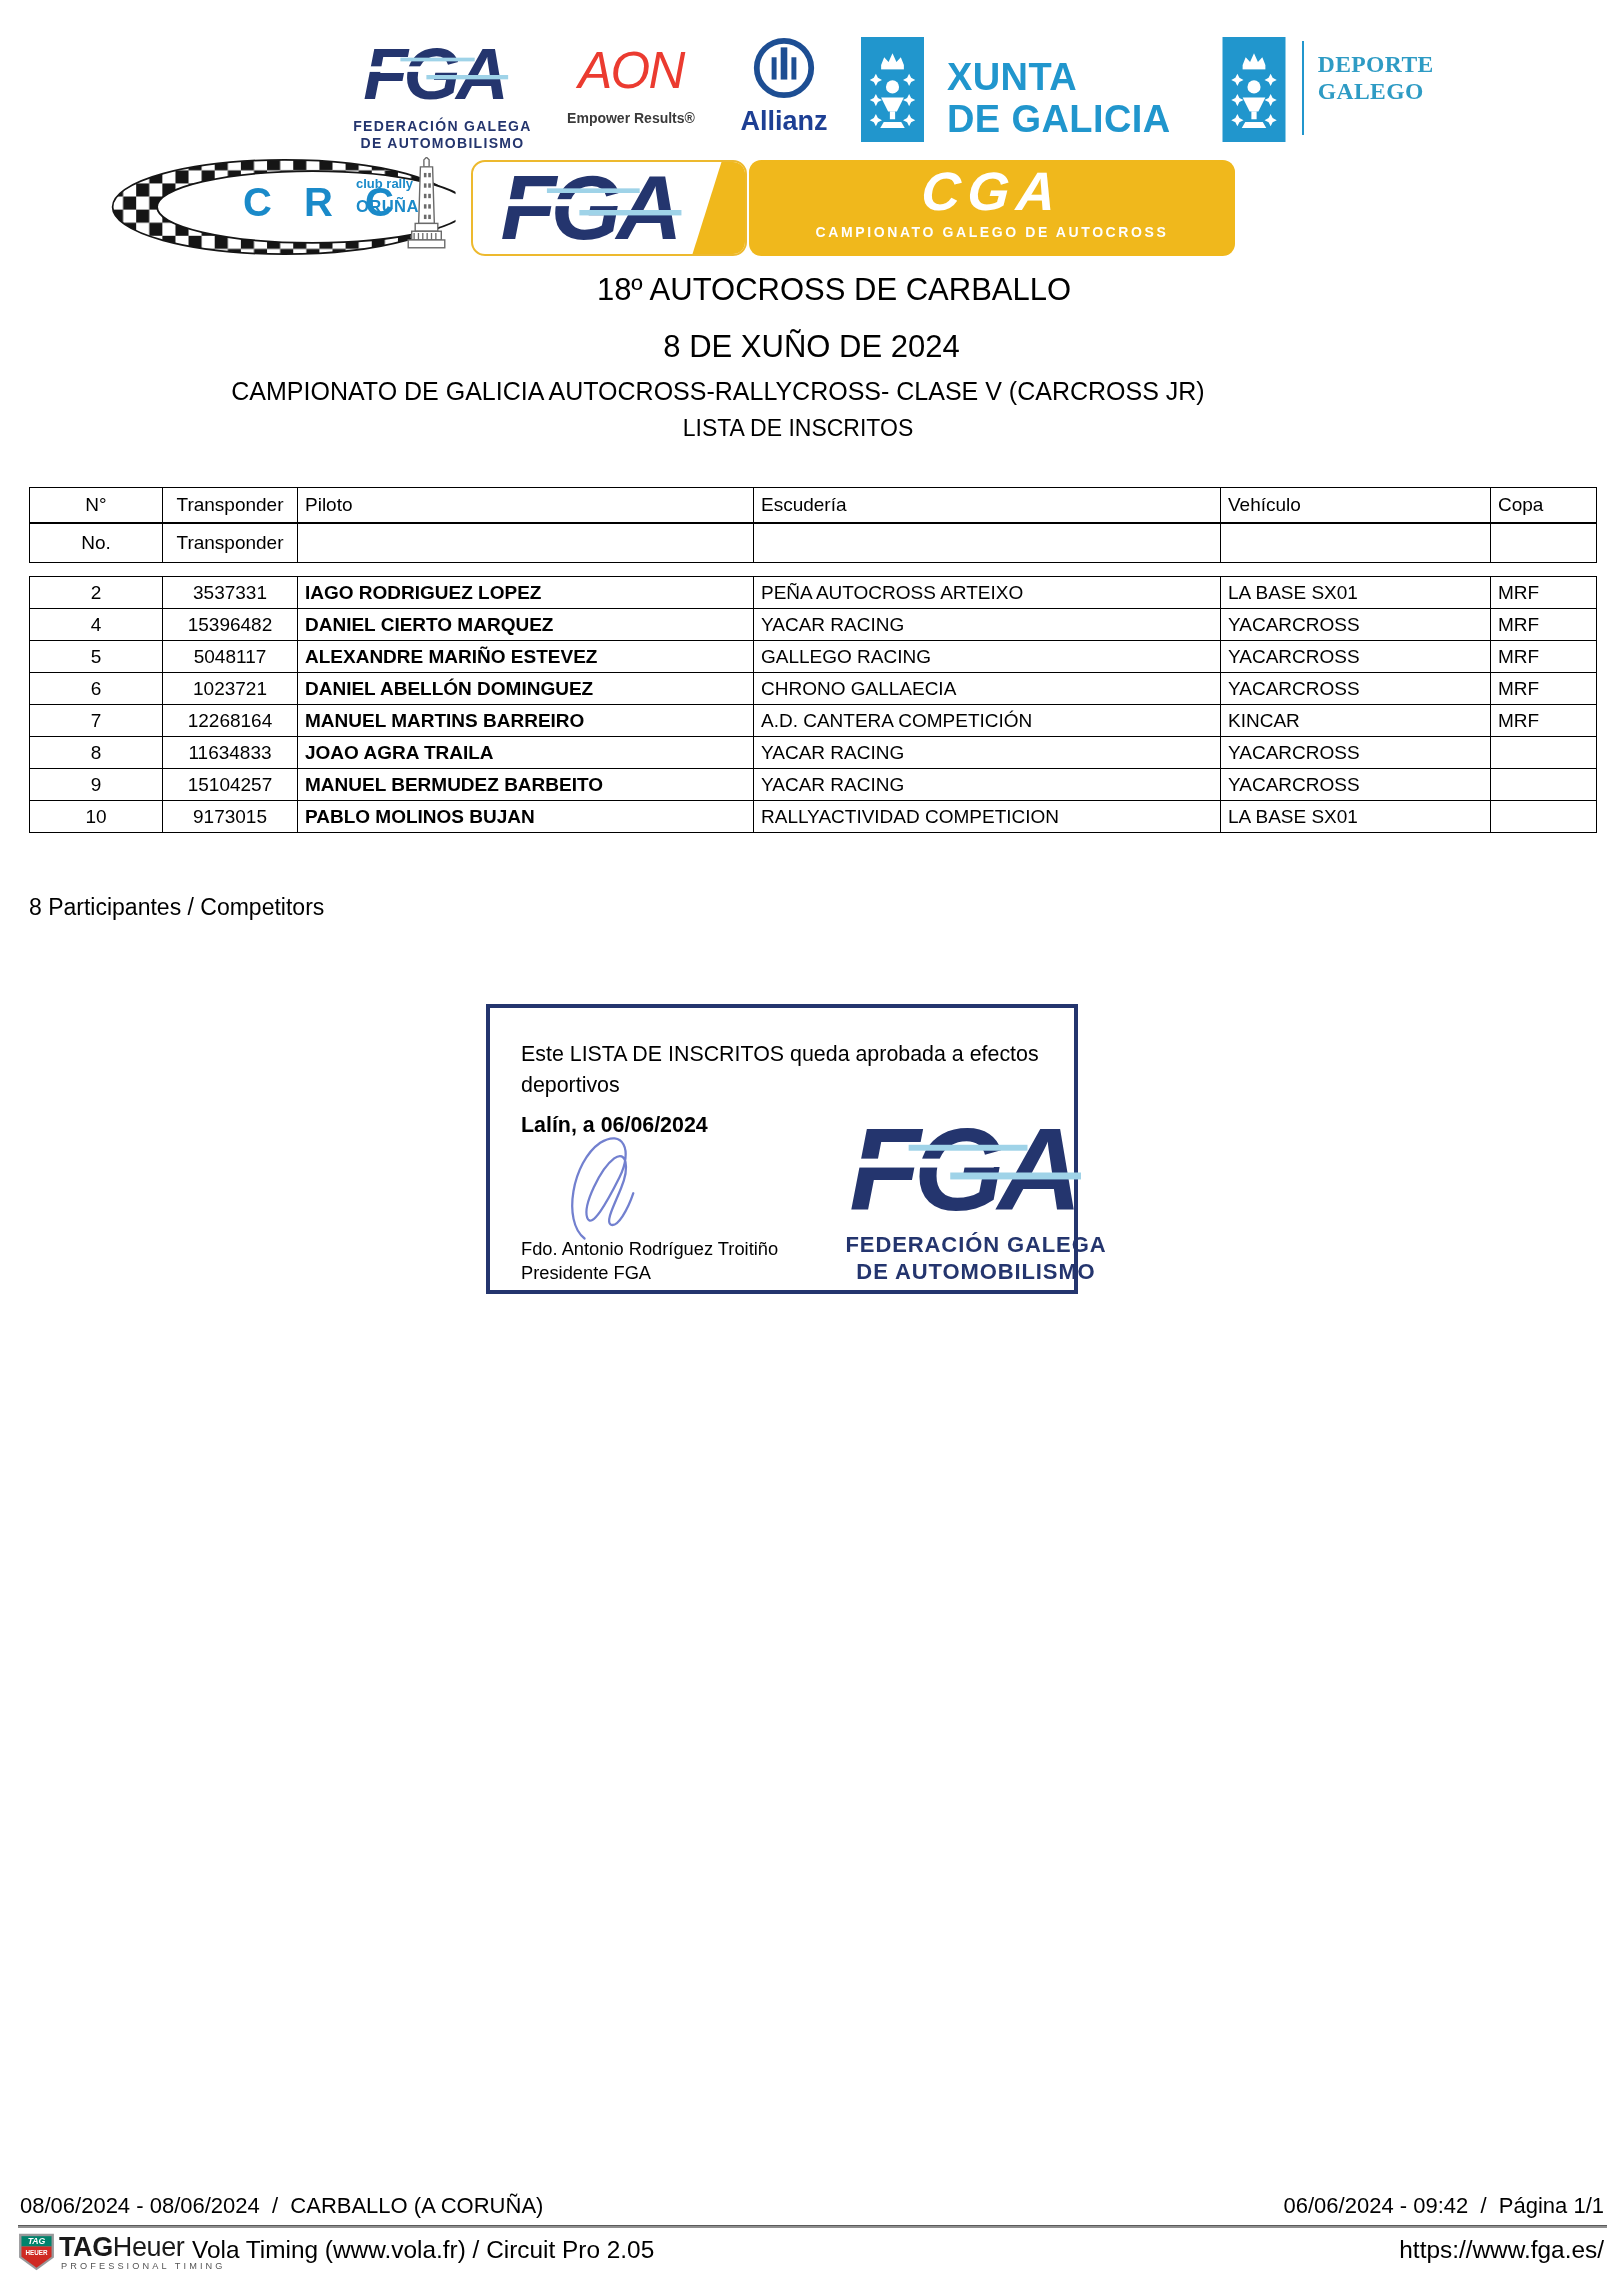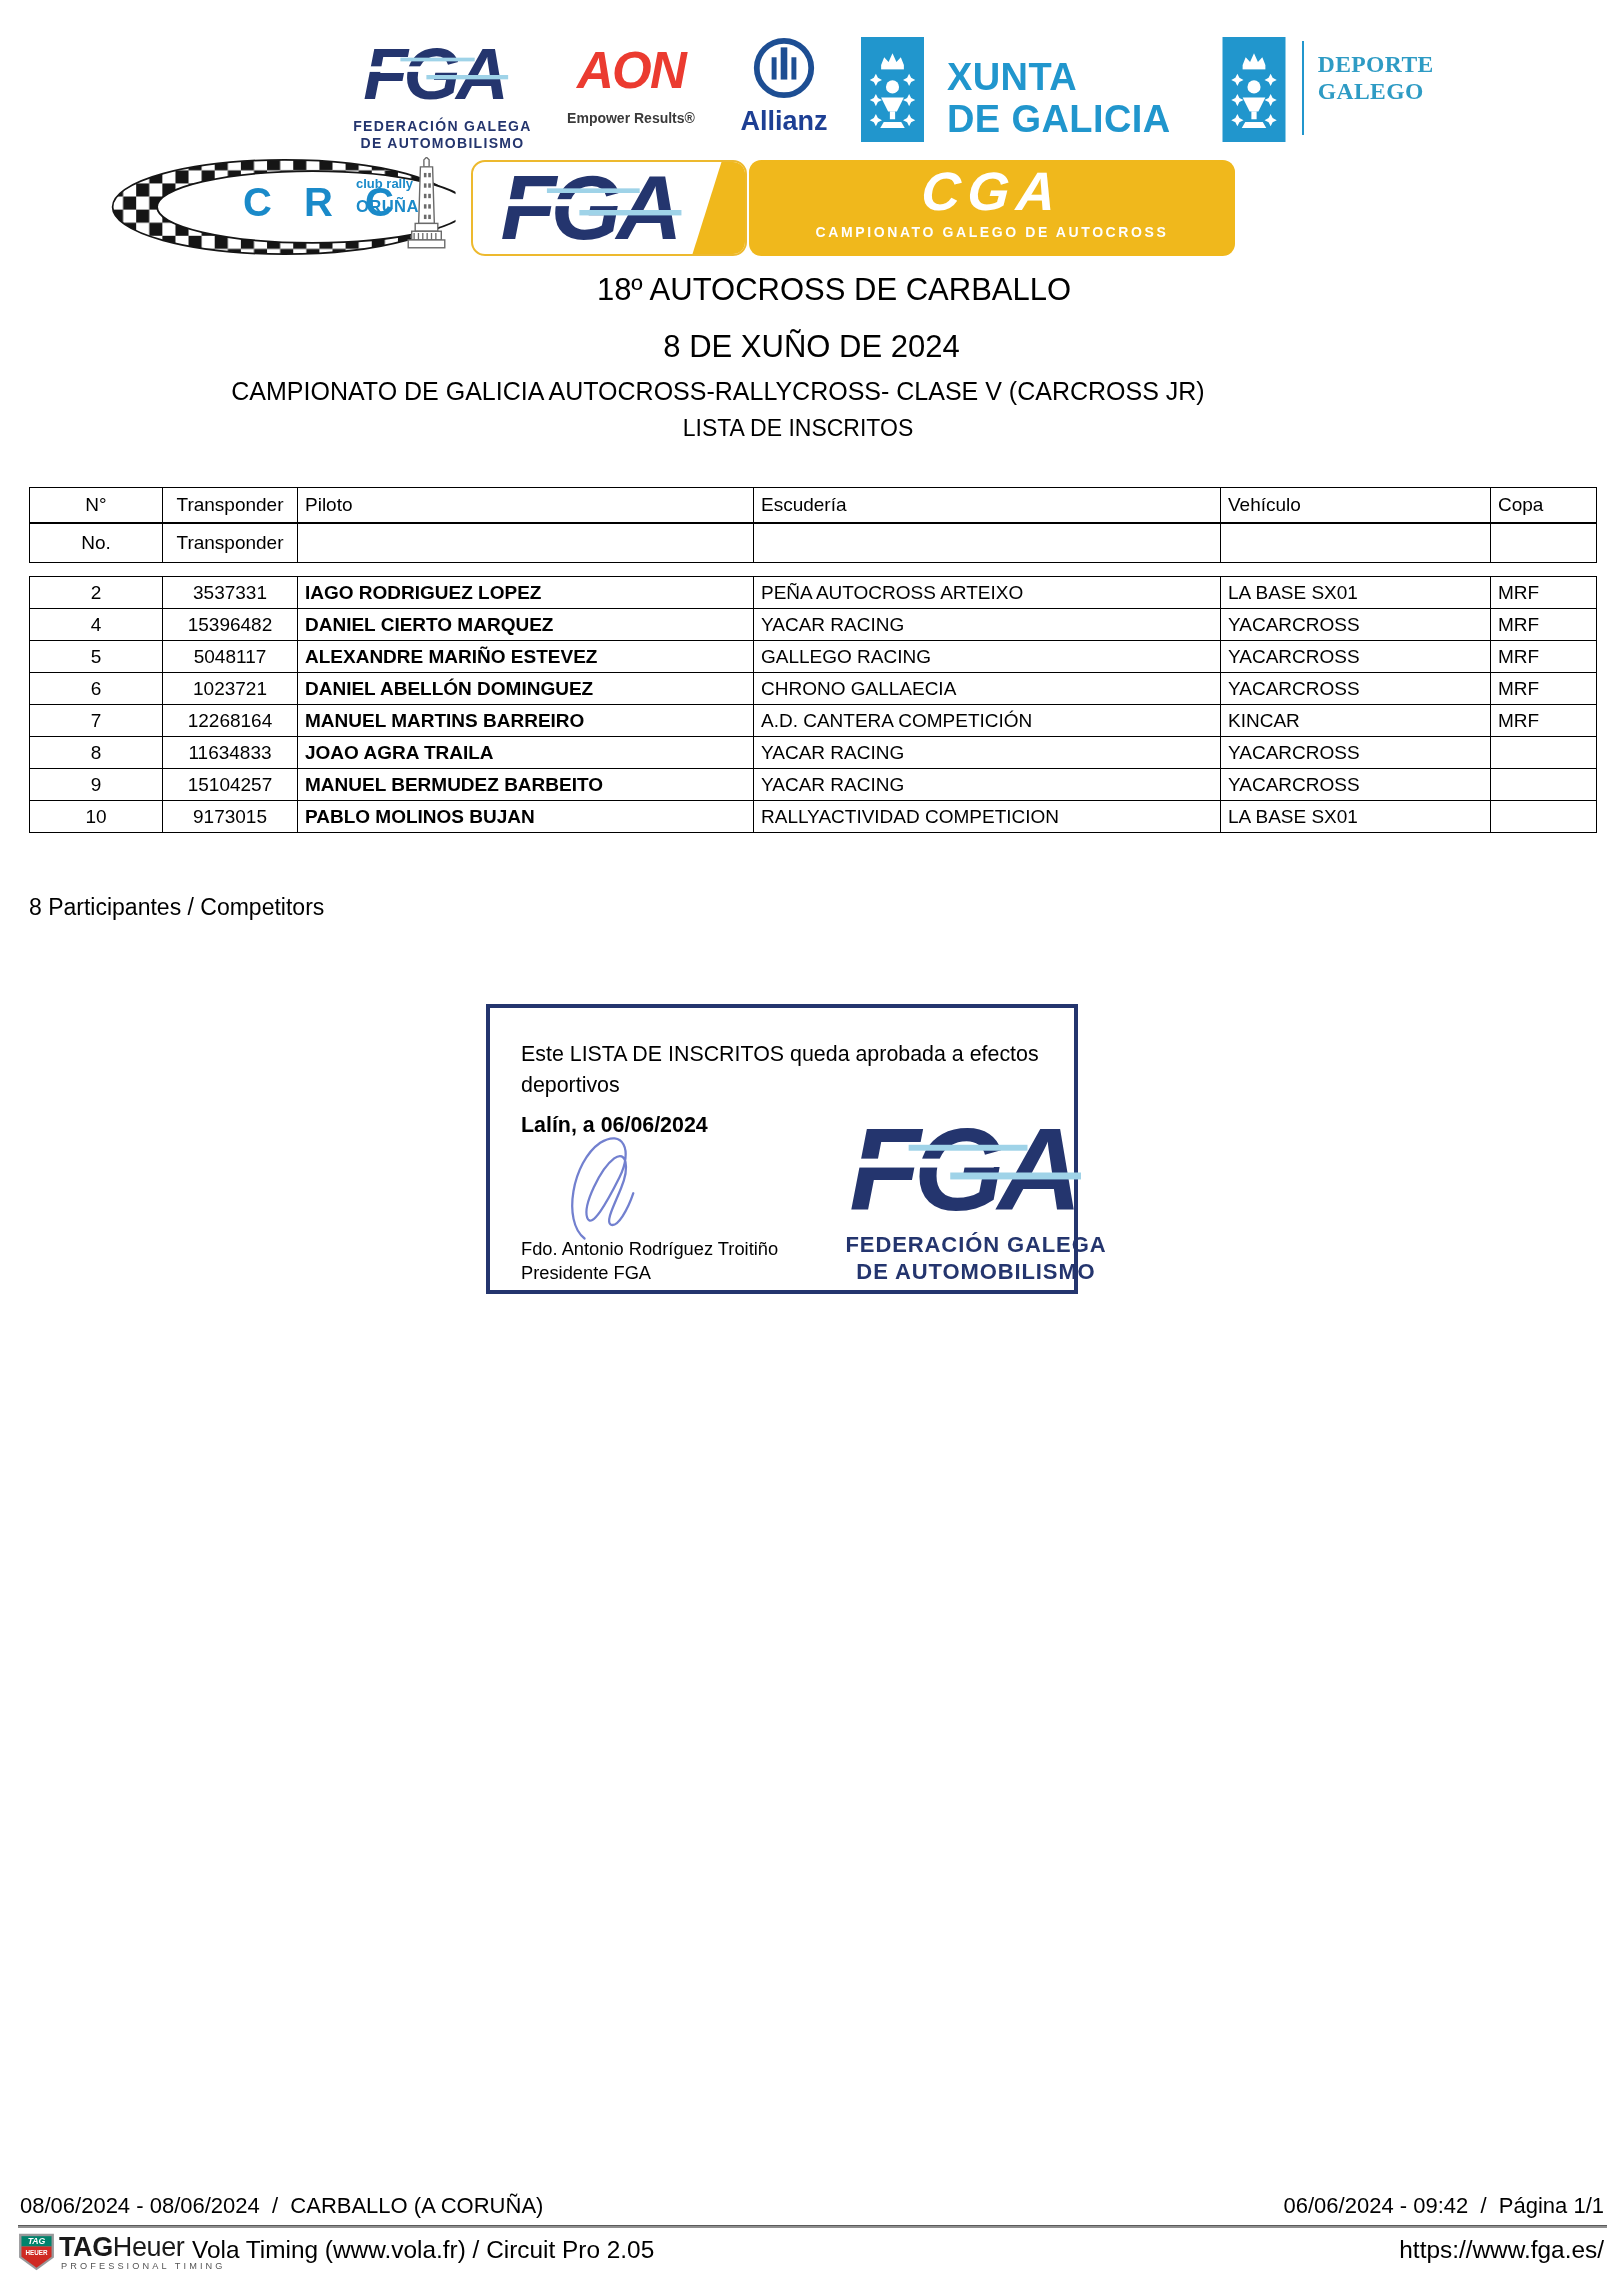--- a/index.html
+++ b/index.html
@@ -7,21 +7,21 @@
   body { font-family:"Liberation Sans","DejaVu Sans",sans-serif; color:#000; }
   .page { position:relative; width:1623px; height:2295px; background:#fff; overflow:hidden; }
   .abs { position:absolute; }
   .nowrap { white-space:nowrap; }
   .pre { white-space:pre; }
 
   
   .logo-fga { left:353px; top:35px; width:179px; text-align:center; }
   .logo-fga .fga-text { font-size:14px; font-weight:bold; letter-spacing:1.3px; color:#24356e; line-height:16.6px; }
   .logo-aon { left:557px; top:44px; width:148px; text-align:center; }
-  .aon-word { font-size:51px; font-weight:700; font-style:italic; color:#eb3b30; letter-spacing:-1.7px; line-height:54px; }
+  .aon-word { font-size:51px; font-weight:400; font-style:italic; color:#eb3b30; letter-spacing:-1.7px; line-height:54px; }
   .aon-tag  { font-size:14px; font-weight:bold; color:#3a3a3a; margin-top:12.2px; }
   .logo-allianz { left:724px; top:35px; width:120px; text-align:center; }
   .allianz-word { font-size:27px; font-weight:bold; color:#1d3f94; margin-top:1.7px; }
   .logo-xunta { left:861px; top:37px; display:flex; align-items:flex-start; }
   .xunta-text { margin-left:23px; margin-top:19px; font-size:38px; font-weight:bold; color:#2196cd; line-height:42px; letter-spacing:0.4px; }
   .logo-deporte { left:1220px; top:37px; display:flex; align-items:flex-start;font-family:Liberation Serif, serif; }
   .deporte-divider { width:1.7px; height:94px; background:#2196cd; margin:3.5px 14px 0 14px; }
   .deporte-text { margin-top:14px; font-size:23.6px; font-weight:bold; color:#2e9bc4; line-height:27px; letter-spacing:0.4px; }
 
   

